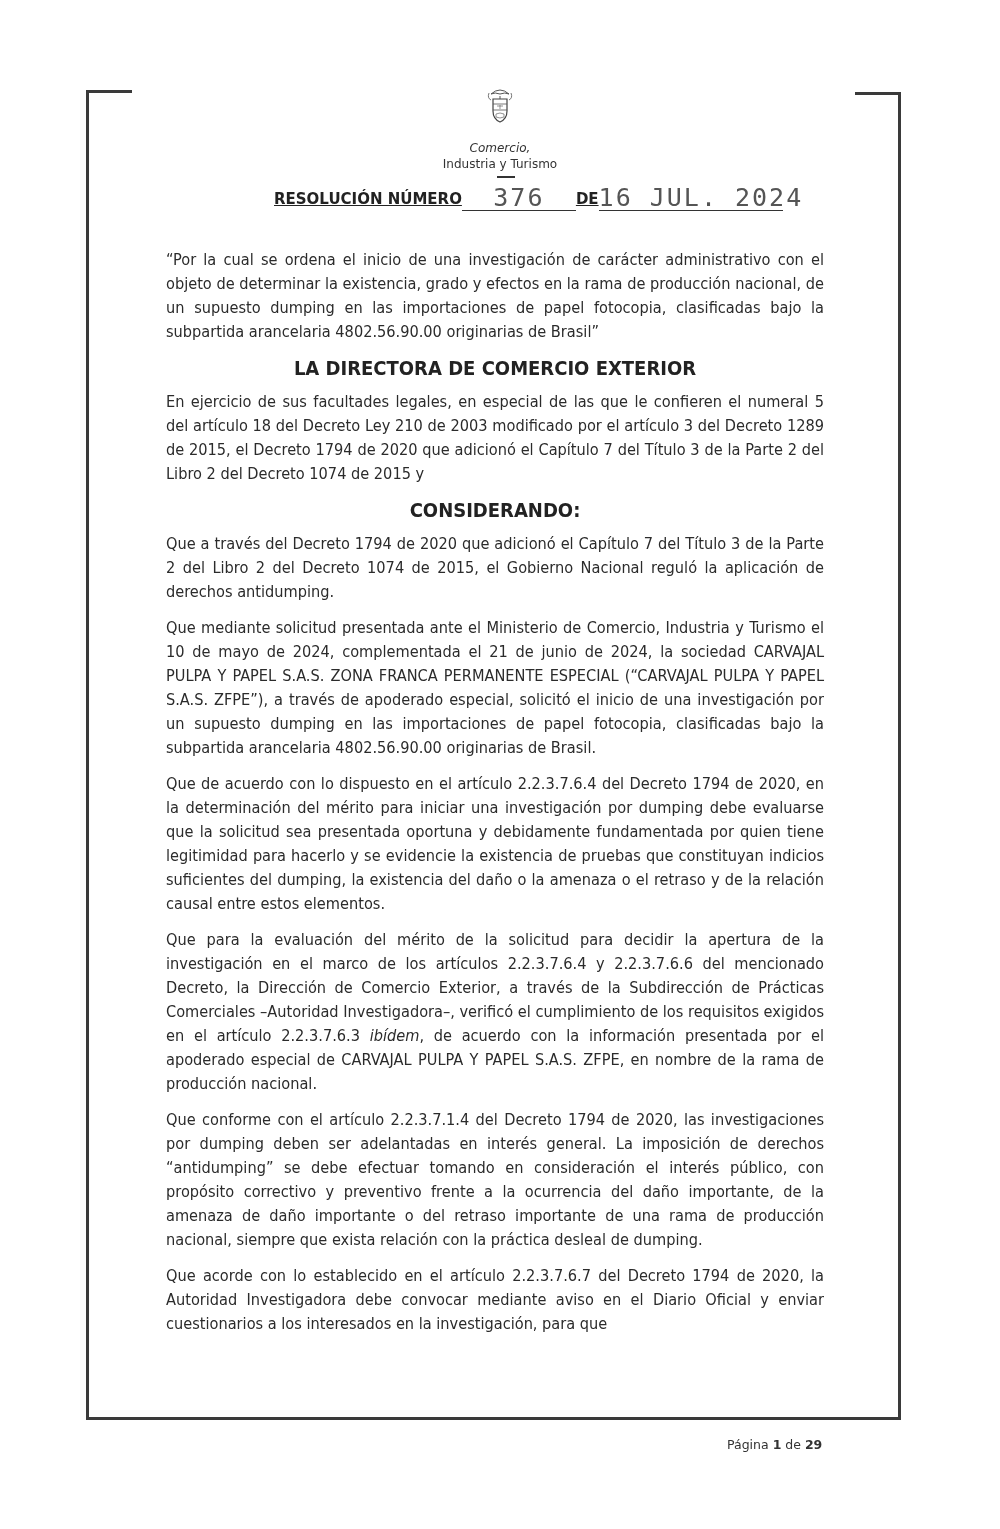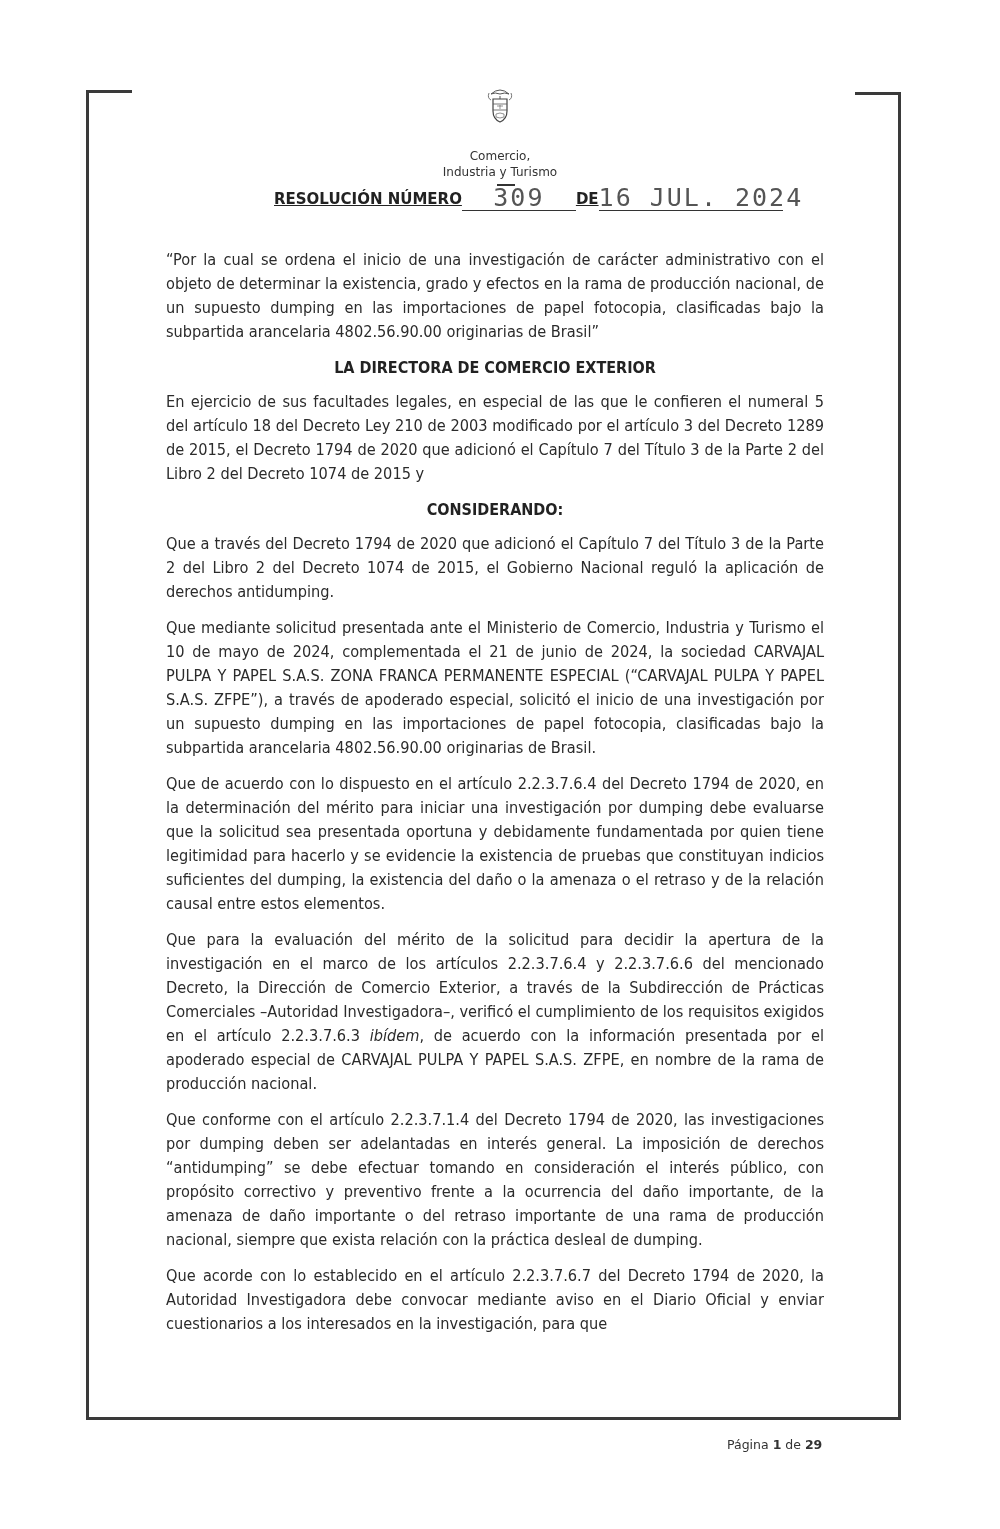--- a/index.html
+++ b/index.html
@@ -9,21 +9,21 @@
   #logo svg { display: block; margin: 0 auto; }
   .ministry { font-family: "DejaVu Sans", sans-serif; font-size: 12px; line-height: 16px; color: #333; text-align: center; }
   .ministry-line { width: 18px; height: 2px; background: #333; margin: 4px auto 0; position: relative; left: 6px; }
   #res-heading { position: absolute; left: 274px; top: 186px; font-family: "DejaVu Sans", sans-serif; font-weight: bold; font-size: 15px; color: #222; white-space: nowrap; }
   .stamp { font-family: "DejaVu Sans Mono", monospace; font-weight: normal; font-size: 25px; color: #555; letter-spacing: 2px; display: inline-block; border-bottom: 1.5px solid #333; line-height: 24px; vertical-align: -2px; }
   .stamp.num { width: 114px; text-align: center; }
   .stamp.date { width: 180px; text-align: right; padding-right: 4px; }
   .lbl { vertical-align: baseline; text-decoration: underline; }
   #body { position: absolute; left: 166px; top: 248px; width: 658px; font-family: "DejaVu Sans Condensed", "DejaVu Sans", sans-serif; font-stretch: condensed; font-size: 16.2px; line-height: 24px; color: #2b2b2b; }
   #body p { margin: 0 0 12px 0; text-align: justify; }
-  #body h2 { font-size: 16px; font-weight: bold; text-align: center; margin: 6px 0 10px; color: #222; font-family: "DejaVu Sans", sans-serif; }
+  #body h2 { font-size: 20px; font-weight: bold; text-align: center; margin: 6px 0 10px; color: #222; font-family: "DejaVu Sans", sans-serif; }
   #page-number { position: absolute; left: 727px; top: 1437px; font-family: "DejaVu Sans", sans-serif; font-size: 12.5px; color: #333; }
   #page-number b { font-weight: bold; }
 </style>
 </head>
 <body>
 
 <div class="frame-line" style="left:86px;top:90px;width:46px;height:2.5px;"></div>
 <div class="frame-line" style="left:855px;top:92px;width:46px;height:2.5px;"></div>
 <div class="frame-line" style="left:86px;top:90px;width:2.5px;height:1330px;"></div>
 <div class="frame-line" style="left:898px;top:92px;width:2.5px;height:1328px;"></div>
@@ -33,27 +33,27 @@
   <svg width="30" height="36" viewBox="0 0 30 36">
     <path d="M6 6 Q15 -2 24 6 Q20 4 15 6 Q10 4 6 6 Z" fill="none" stroke="#555" stroke-width="1"></path>
     <path d="M4 5 Q2 10 6 12 M26 5 Q28 10 24 12" fill="none" stroke="#666" stroke-width="0.9"></path>
     <path d="M8 11 L22 11 L22 23 Q22 31 15 34 Q8 31 8 23 Z" fill="none" stroke="#444" stroke-width="1.2"></path>
     <line x1="8" y1="16" x2="22" y2="16" stroke="#555" stroke-width="0.8"></line>
     <line x1="8" y1="22" x2="22" y2="22" stroke="#555" stroke-width="0.8"></line>
     <path d="M15 17 L15 21 M12 18 L18 18" stroke="#666" stroke-width="0.7"></path>
     <path d="M11 26 Q15 24 19 26 L19 29 Q15 31 11 29 Z" fill="none" stroke="#666" stroke-width="0.7"></path>
     <line x1="15" y1="8" x2="15" y2="11" stroke="#555" stroke-width="1"></line>
   </svg>
-  <div class="ministry" style="margin-top:24px;">Comercio,</div>
+  <div class="ministry" style="margin-top:16px;font-style:italic;">Comercio,</div>
   <div class="ministry" style="white-space:nowrap; margin-left:-20px; margin-right:-20px;">Industria y Turismo</div>
   <div class="ministry-line"></div>
 </div>
 
 <div id="res-heading">
-  <span class="lbl">RESOLUCIÓN NÚMERO</span><span class="stamp num">309</span><span class="lbl">DE</span><span class="stamp date">16 JUL. 2024</span>
+  <span class="lbl">RESOLUCIÓN NÚMERO</span><span class="stamp num">376</span><span class="lbl">DE</span><span class="stamp date">16 JUL. 2024</span>
 </div>
 
 <div id="body">
   <p>“Por la cual se ordena el inicio de una investigación de carácter administrativo con el objeto de determinar la existencia, grado y efectos en la rama de producción nacional, de un supuesto dumping en las importaciones de papel fotocopia, clasificadas bajo la subpartida arancelaria 4802.56.90.00 originarias de Brasil”</p>
   <h2>LA DIRECTORA DE COMERCIO EXTERIOR</h2>
   <p>En ejercicio de sus facultades legales, en especial de las que le confieren el numeral 5 del artículo 18 del Decreto Ley 210 de 2003 modificado por el artículo 3 del Decreto 1289 de 2015, el Decreto 1794 de 2020 que adicionó el Capítulo 7 del Título 3 de la Parte 2 del Libro 2 del Decreto 1074 de 2015 y</p>
   <h2 style="margin-top:2px;">CONSIDERANDO:</h2>
   <p>Que a través del Decreto 1794 de 2020 que adicionó el Capítulo 7 del Título 3 de la Parte 2 del Libro 2 del Decreto 1074 de 2015, el Gobierno Nacional reguló la aplicación de derechos antidumping.</p>
   <p>Que mediante solicitud presentada ante el Ministerio de Comercio, Industria y Turismo el 10 de mayo de 2024, complementada el 21 de junio de 2024, la sociedad CARVAJAL PULPA Y PAPEL S.A.S. ZONA FRANCA PERMANENTE ESPECIAL (“CARVAJAL PULPA Y PAPEL S.A.S. ZFPE”), a través de apoderado especial, solicitó el inicio de una investigación por un supuesto dumping en las importaciones de papel fotocopia, clasificadas bajo la subpartida arancelaria 4802.56.90.00 originarias de Brasil.</p>
   <p>Que de acuerdo con lo dispuesto en el artículo 2.2.3.7.6.4 del Decreto 1794 de 2020, en la determinación del mérito para iniciar una investigación por dumping debe evaluarse que la solicitud sea presentada oportuna y debidamente fundamentada por quien tiene legitimidad para hacerlo y se evidencie la existencia de pruebas que constituyan indicios suficientes del dumping, la existencia del daño o la amenaza o el retraso y de la relación causal entre estos elementos.</p>

